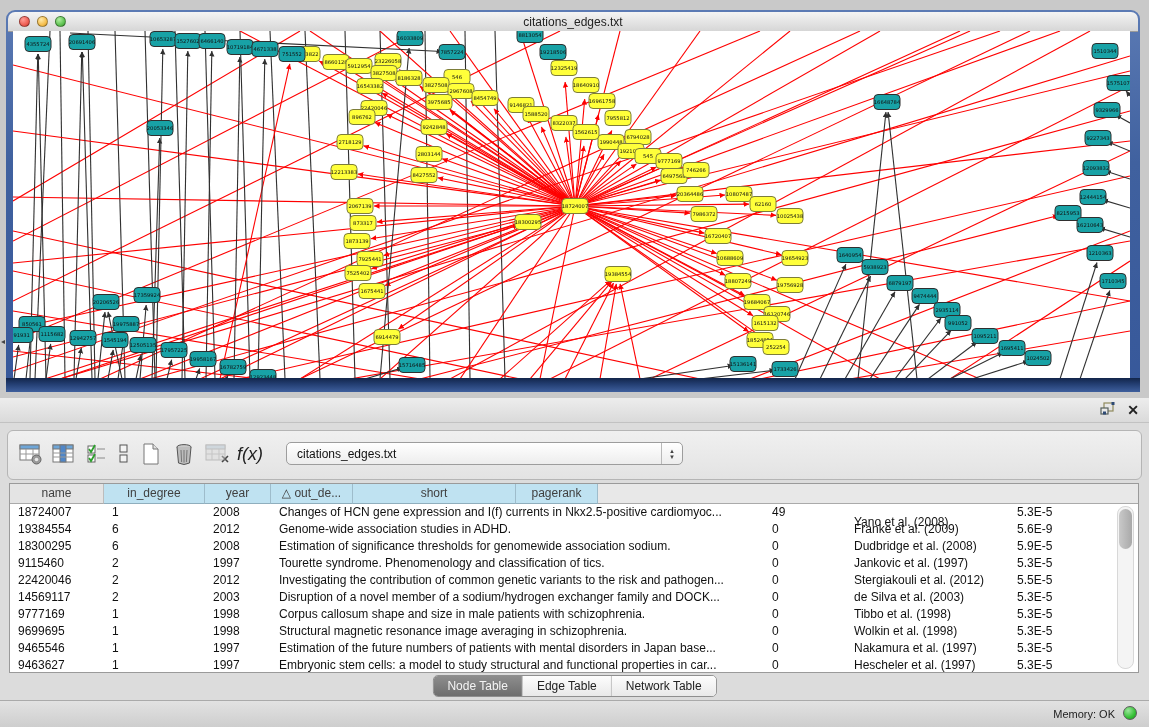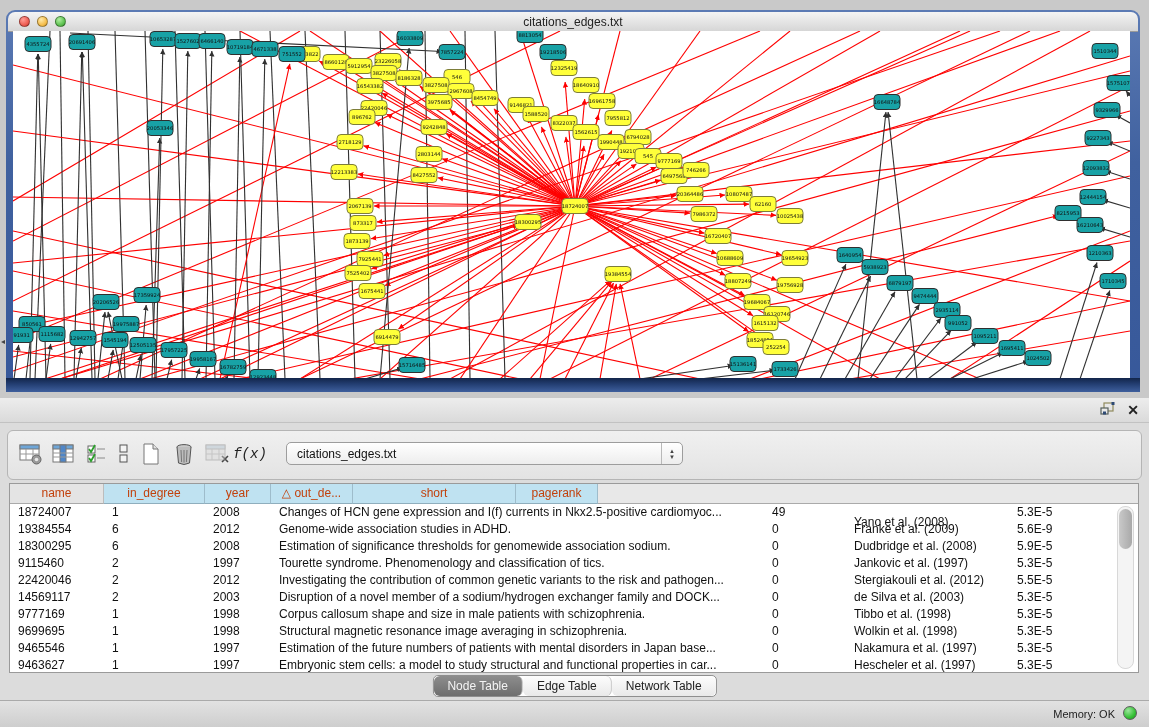--- a/index.html
+++ b/index.html
@@ -30,48 +30,48 @@
     background:linear-gradient(180deg,#ededed,#dadada);border-bottom:1px solid #c2c2c2;}
   .panel-title{position:absolute;left:12px;top:23px;font-size:13px;color:#3c3c3c;margin-top:40px;}
   .panel-icons{position:absolute;right:10px;top:3px;display:flex;gap:12px;align-items:center;}
   .close-x{font-size:14px;font-weight:bold;color:#222;line-height:16px;}
 
   .toolbar{position:absolute;left:7px;right:7px;top:32px;height:48px;border:1px solid #b5b5b5;
     border-radius:6px;background:linear-gradient(180deg,#f0f0f0,#e3e3e3);}
   .tb-row{position:absolute;left:10px;top:9px;display:flex;align-items:center;}
   .tbtn{width:26px;height:28px;display:flex;align-items:center;justify-content:center;margin-right:7px;}
   .tbtn.narrow{width:14px;}
-  .fx{font-family:Liberation Mono, monospace;font-style:italic;font-size:14px;color:#222;}
+  .fx{font-family:Liberation Sans, sans-serif;font-style:italic;font-size:18px;color:#222;}
   .combo{position:absolute;left:278px;top:11px;width:397px;height:23px;box-sizing:border-box;
     border:1px solid #9d9d9d;border-radius:5px;background:linear-gradient(180deg,#ffffff,#ededed);
     font-size:12px;color:#111;}
   .combo .val{position:absolute;left:10px;top:4px;}
   .combo .stepper{position:absolute;right:0;top:0;bottom:0;width:20px;border-left:1px solid #b9b9b9;
     display:flex;flex-direction:column;align-items:center;justify-content:center;color:#444;}
   .combo .stepper span{font-size:6px;line-height:6px;}
 
   .tablebox{position:absolute;left:9px;top:85px;width:1130px;height:190px;background:#fff;
     border:1px solid #9a9a9a;box-sizing:border-box;overflow:hidden;}
   .thead{display:flex;height:20px;background:#e8e8e8;}
-  .th{box-sizing:border-box;height:20px;line-height:19px;text-align:center;font-size:12px;color:#c2410c;
+  .th{box-sizing:border-box;height:20px;line-height:19px;text-align:center;font-size:12px;color:#404040;
     background:#bfe2f1;border-right:1px solid #9ebccb;border-bottom:1px solid #8faebd;overflow:hidden;white-space:nowrap;}
   .th.gray{background:#e4e4e4;border-right:1px solid #bcbcbc;border-bottom:1px solid #aaa;}
   .th-fill{flex:1;background:#e8e8e8;border-bottom:1px solid #aaa;}
   .tr{display:flex;height:17px;}
   .td{box-sizing:border-box;height:17px;line-height:17px;font-size:12px;color:#111;
     padding-left:8px;overflow:hidden;white-space:nowrap;}
   .vscroll{position:absolute;right:4px;top:22px;bottom:3px;width:15px;background:#f4f4f4;
     border:1px solid #d8d8d8;border-radius:8px;}
   .vthumb{position:absolute;left:1px;right:1px;top:2px;height:40px;border-radius:7px;
     background:linear-gradient(90deg,#c9c9c9,#a9a9a9);}
 
   .tabs{position:absolute;left:50%;transform:translateX(-50%);top:277px;height:20px;display:flex;
     border:1px solid #8f8f8f;border-radius:5px;overflow:hidden;background:#fff;}
   .tab{height:20px;line-height:20px;padding:0 14px;font-size:12px;color:#222;
-    background:linear-gradient(180deg,#fdfdfd,#e9e9e9);border-right:1px solid #bdbdbd;border-radius:6px;}
+    background:linear-gradient(180deg,#fdfdfd,#e9e9e9);border-right:1px solid #bdbdbd;}
   .tab:last-child{border-right:none;}
   .tab.sel{background:linear-gradient(180deg,#8d8d8d,#6e6e6e);color:#f4f4f4;}
 
   .status-bar{position:absolute;left:0;top:700px;width:1149px;height:27px;
     background:linear-gradient(180deg,#e2e2e2,#cdcdcd);border-top:1px solid #aaa;}
   .mem{position:absolute;right:34px;top:7px;font-size:11px;color:#222;}
   .memdot{position:absolute;right:12px;top:5px;width:14px;height:14px;border-radius:50%;
     box-sizing:border-box;border:1px solid #5c5c5c;
     background:radial-gradient(circle at 35% 30%,#9ce69c,#35c135 60%,#1f8f1f);}
 </style>

